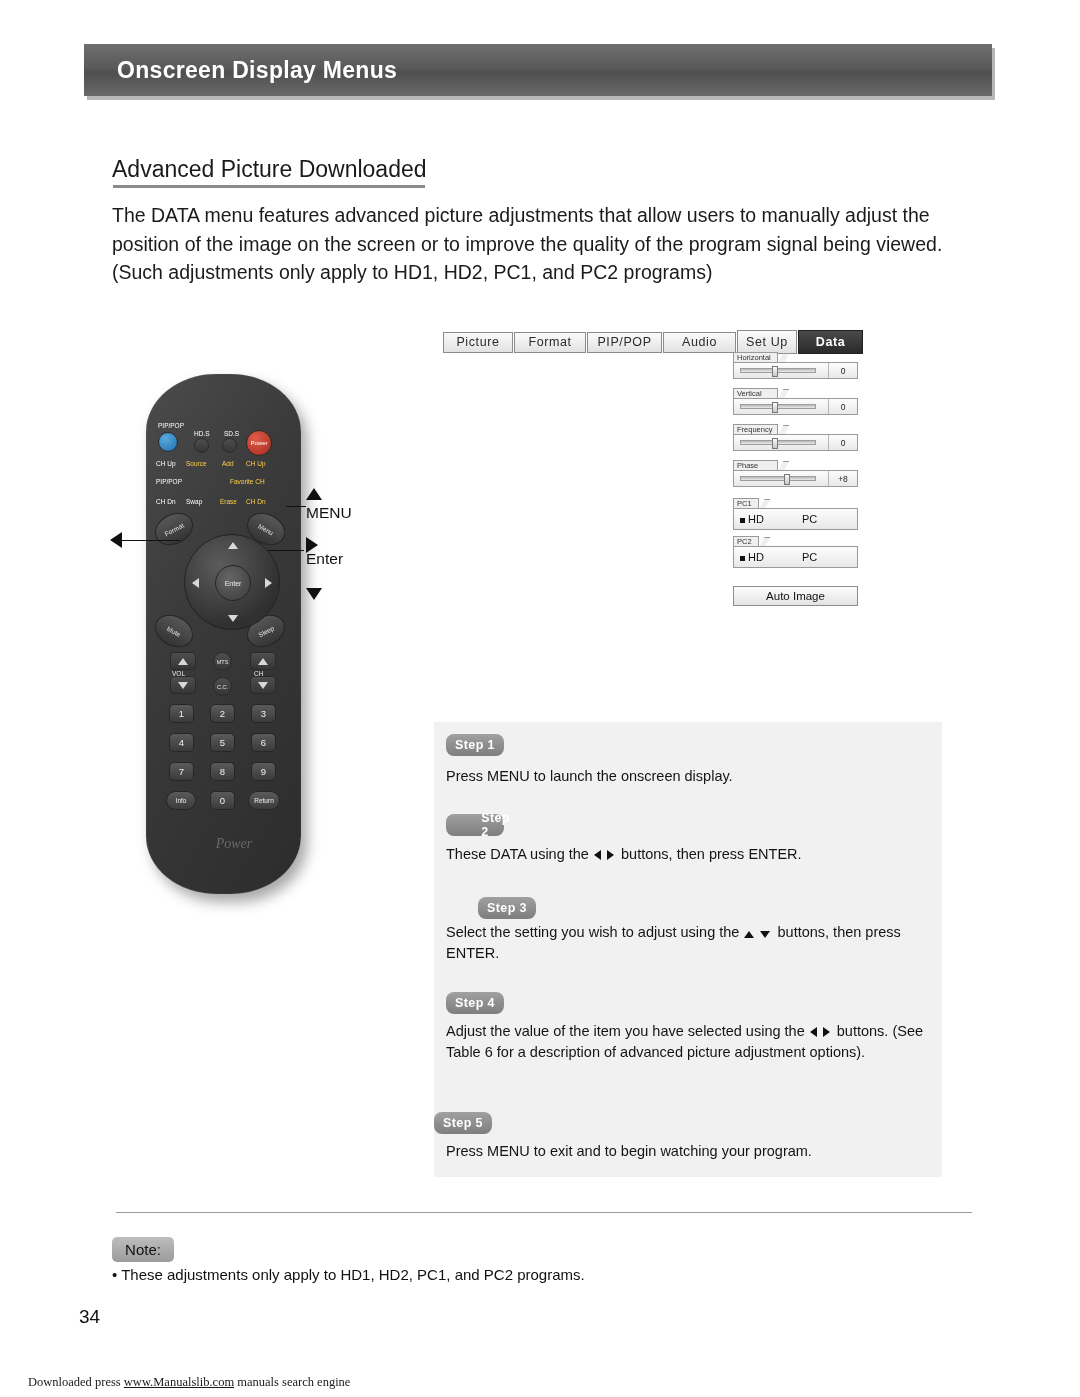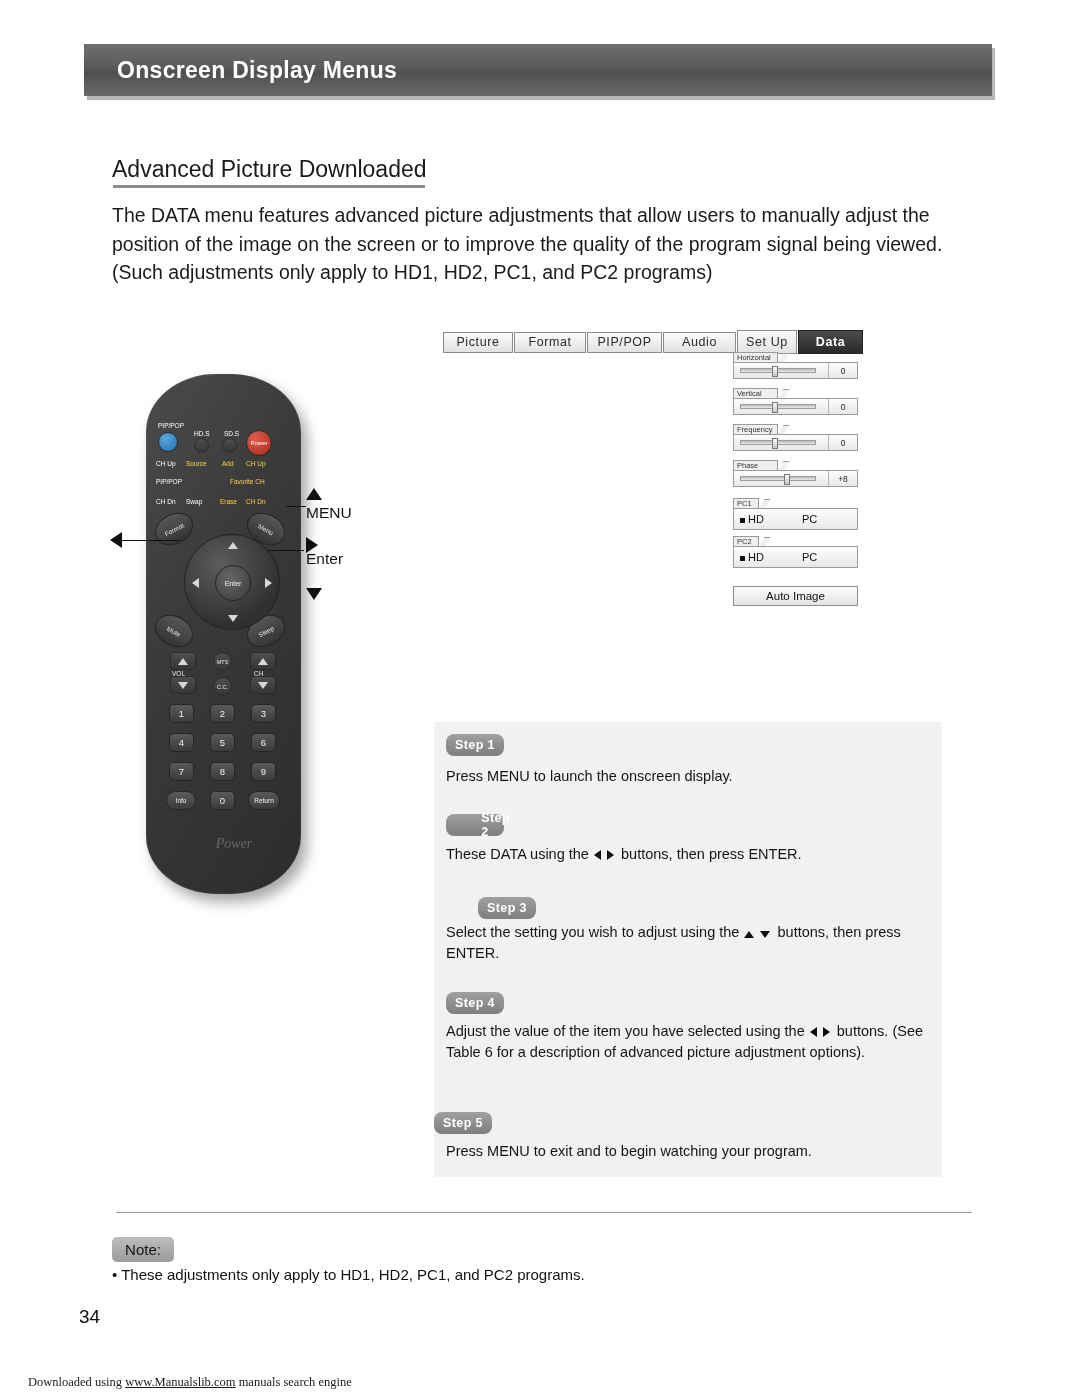--- a/index.html
+++ b/index.html
@@ -391,14 +391,14 @@
   <div class="step-badge" style="left:0; top:390px;">Step 5</div>
   <div class="step-text" style="top:419px;">Press MENU to exit and to begin watching your program.</div>
 </div>
 
 <div class="note-rule"></div>
 <div class="note-badge">Note:</div>
 <div class="note-text">•  These adjustments only apply to HD1, HD2, PC1, and PC2 programs.</div>
 
 <div class="page-num">34</div>
 <div class="footer">
-  <span>Downloaded using </span><a href="#">www.Manualslib.com</a><span> manuals search engine</span>
+  <span>Downloaded press </span><a href="#">www.Manualslib.com</a><span> manuals search engine</span>
 </div>
 
 </body></html>

